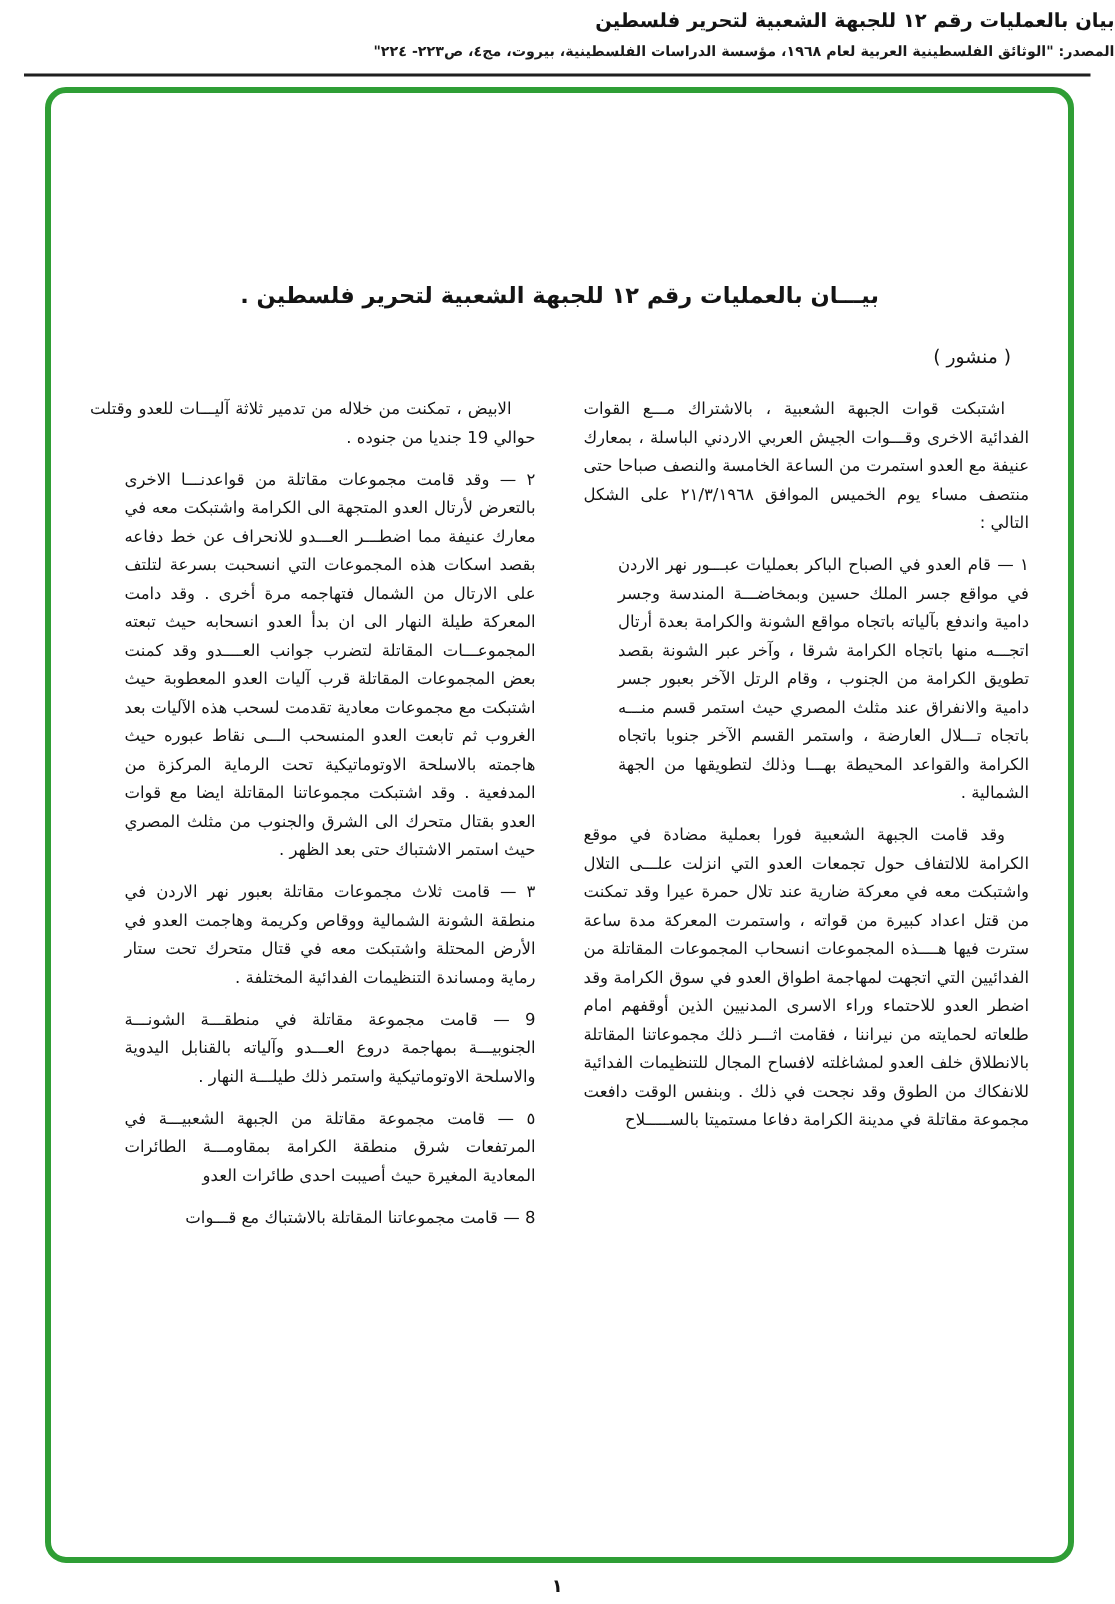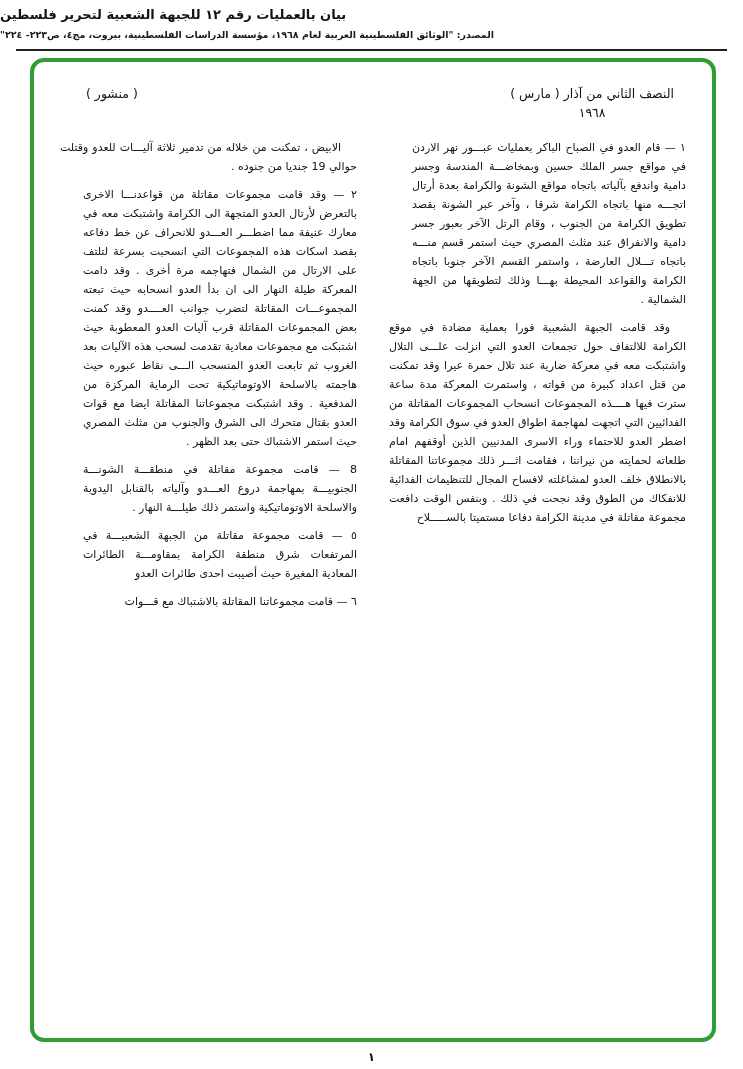--- a/index.html
+++ b/index.html
@@ -6,21 +6,21 @@
   * { margin: 0; padding: 0; box-sizing: border-box; }
   html, body { width: 743px; }
   body {
     width: 743px; height: 1069px;
     background: #ffffff;
     color: #141414;
     font-family: "DejaVu Sans", sans-serif;
     position: relative;
     overflow: hidden;
   }
-  .page-header { text-align: left; padding-top: 7px; }
+  .page-header { text-align: right; padding-top: 7px; }
   .hdr-title { font-weight: bold; font-size: 13px; letter-spacing: 0.2px; }
   .hdr-source { font-weight: bold; font-size: 9.5px; margin-top: 7px; color: #1a1a1a; }
   .hdr-rule { border: none; border-top: 2px solid #1f1f1f; margin: 9px 16px 0 16px; }
 
   .doc-frame {
     position: absolute;
     left: 30px; right: 27px; top: 58px; bottom: 27px;
     border: 4px solid var(--border-green);
     border-radius: 14px;
     padding: 0 26px;
@@ -72,37 +72,36 @@
 </head>
 <body>
 
 <div class="page-header" dir="rtl">
   <div class="hdr-title">بيان بالعمليات رقم ١٢ للجبهة الشعبية لتحرير فلسطين</div>
   <div class="hdr-source">المصدر: "الوثائق الفلسطينية العربية لعام ١٩٦٨، مؤسسة الدراسات الفلسطينية، بيروت، مج٤، ص٢٢٣- ٢٢٤"</div>
   <hr class="hdr-rule">
 </div>
 
 <div class="doc-frame">
+  <div class="doc-title">بيـــان بالعمليات رقم ١٢ للجبهة الشعبية لتحرير فلسطين .</div>
 
   <div class="subtitle-row">
-    <div class="date-block">
-      <div class="date-line1">النصف الثاني من آذار ( مارس )</div>
-      <div class="date-line2">١٩٦٨</div>
-    </div>
     <div class="published-note">( منشور )</div>
   </div>
 
   <div class="columns">
     <div class="col">
+      <p>اشتبكت قوات الجبهة الشعبية ، بالاشتراك مـــع القوات الفدائية الاخرى وقـــوات الجيش العربي الاردني الباسلة ، بمعارك عنيفة مع العدو استمرت من الساعة الخامسة والنصف صباحا حتى منتصف مساء يوم الخميس الموافق ٢١/٣/١٩٦٨ على الشكل التالي :</p>
       <p class="numbered">١ — قام العدو في الصباح الباكر بعمليات عبـــور نهر الاردن في مواقع جسر الملك حسين وبمخاضـــة المندسة وجسر دامية واندفع بآلياته باتجاه مواقع الشونة والكرامة بعدة أرتال اتجـــه منها باتجاه الكرامة شرقا ، وآخر عبر الشونة بقصد تطويق الكرامة من الجنوب ، وقام الرتل الآخر بعبور جسر دامية والانفراق عند مثلث المصري حيث استمر قسم منـــه باتجاه تـــلال العارضة ، واستمر القسم الآخر جنوبا باتجاه الكرامة والقواعد المحيطة بهـــا وذلك لتطويقها من الجهة الشمالية .</p>
       <p>وقد قامت الجبهة الشعبية فورا بعملية مضادة في موقع الكرامة للالتفاف حول تجمعات العدو التي انزلت علـــى التلال واشتبكت معه في معركة ضارية عند تلال حمرة عيرا وقد تمكنت من قتل اعداد كبيرة من قواته ، واستمرت المعركة مدة ساعة سترت فيها هــــذه المجموعات انسحاب المجموعات المقاتلة من الفدائيين التي اتجهت لمهاجمة اطواق العدو في سوق الكرامة وقد اضطر العدو للاحتماء وراء الاسرى المدنيين الذين أوقفهم امام طلعاته لحمايته من نيراننا ، فقامت اثـــر ذلك مجموعاتنا المقاتلة بالانطلاق خلف العدو لمشاغلته لافساح المجال للتنظيمات الفدائية للانفكاك من الطوق وقد نجحت في ذلك . وبنفس الوقت دافعت مجموعة مقاتلة في مدينة الكرامة دفاعا مستميتا بالســـــلاح</p>
     </div>
     <div class="col">
       <p>الابيض ، تمكنت من خلاله من تدمير ثلاثة آليـــات للعدو وقتلت حوالي 19 جنديا من جنوده .</p>
       <p class="numbered">٢ — وقد قامت مجموعات مقاتلة من قواعدنـــا الاخرى بالتعرض لأرتال العدو المتجهة الى الكرامة واشتبكت معه في معارك عنيفة مما اضطـــر العـــدو للانحراف عن خط دفاعه بقصد اسكات هذه المجموعات التي انسحبت بسرعة لتلتف على الارتال من الشمال فتهاجمه مرة أخرى . وقد دامت المعركة طيلة النهار الى ان بدأ العدو انسحابه حيث تبعته المجموعـــات المقاتلة لتضرب جوانب العــــدو وقد كمنت بعض المجموعات المقاتلة قرب آليات العدو المعطوبة حيث اشتبكت مع مجموعات معادية تقدمت لسحب هذه الآليات بعد الغروب ثم تابعت العدو المنسحب الـــى نقاط عبوره حيث هاجمته بالاسلحة الاوتوماتيكية تحت الرماية المركزة من المدفعية . وقد اشتبكت مجموعاتنا المقاتلة ايضا مع قوات العدو بقتال متحرك الى الشرق والجنوب من مثلث المصري حيث استمر الاشتباك حتى بعد الظهر .</p>
-      <p class="numbered">8 — قامت مجموعة مقاتلة في منطقـــة الشونـــة الجنوبيـــة بمهاجمة دروع العـــدو وآلياته بالقنابل اليدوية والاسلحة الاوتوماتيكية واستمر ذلك طيلـــة النهار .</p>
+      <p class="numbered">٣ — قامت ثلاث مجموعات مقاتلة بعبور نهر الاردن في منطقة الشونة الشمالية ووقاص وكريمة وهاجمت العدو في الأرض المحتلة واشتبكت معه في قتال متحرك تحت ستار رماية ومساندة التنظيمات الفدائية المختلفة .</p>
+      <p class="numbered">9 — قامت مجموعة مقاتلة في منطقـــة الشونـــة الجنوبيـــة بمهاجمة دروع العـــدو وآلياته بالقنابل اليدوية والاسلحة الاوتوماتيكية واستمر ذلك طيلـــة النهار .</p>
       <p class="numbered">٥ — قامت مجموعة مقاتلة من الجبهة الشعبيـــة في المرتفعات شرق منطقة الكرامة بمقاومـــة الطائرات المعادية المغيرة حيث أصيبت احدى طائرات العدو</p>
-      <p class="numbered">٦ — قامت مجموعاتنا المقاتلة بالاشتباك مع قـــوات</p>
+      <p class="numbered">8 — قامت مجموعاتنا المقاتلة بالاشتباك مع قـــوات</p>
     </div>
   </div>
 </div>
 
 <div class="page-number">١</div>
 
 </body></html>

